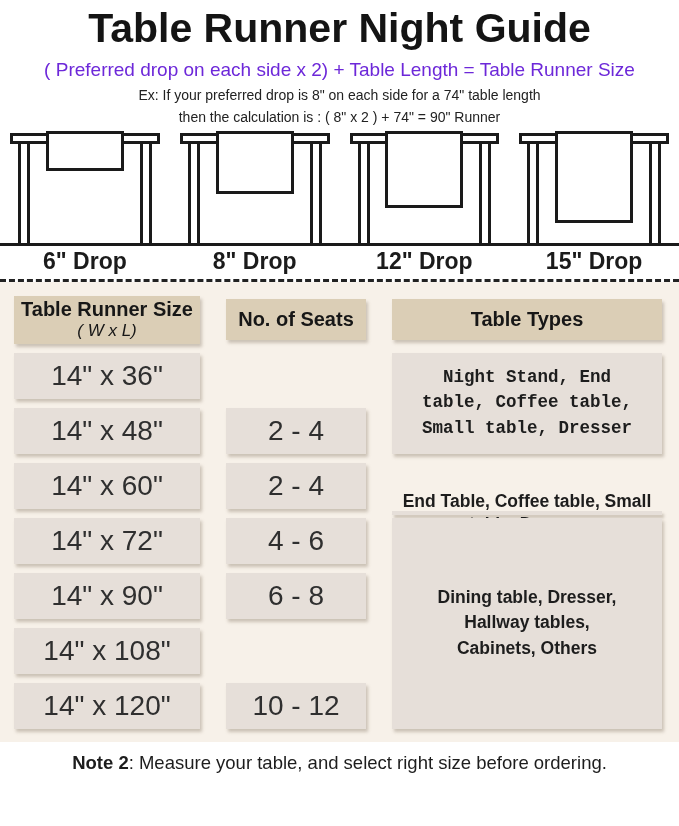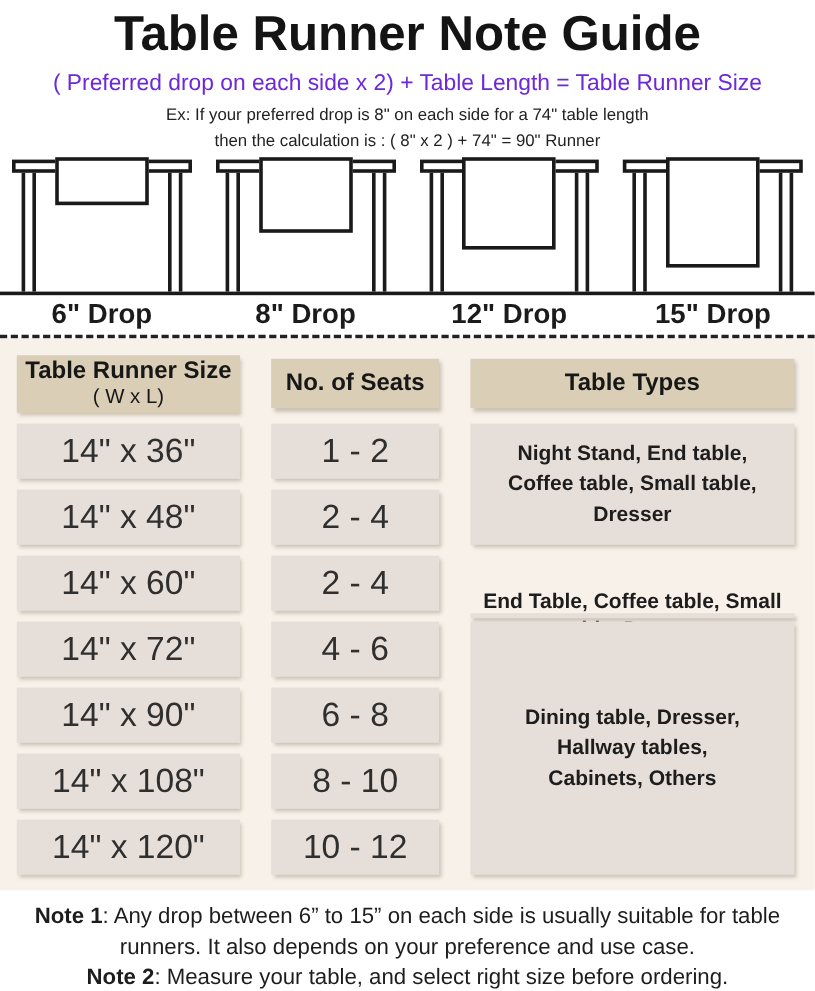--- a/index.html
+++ b/index.html
@@ -82,45 +82,45 @@
     display:flex;align-items:center;justify-content:center;
     box-shadow:2px 3px 3px rgba(150,138,120,0.45);
     text-align:center;
   }
   .head{background:var(--header-cell-bg);font-weight:700;color:#171717;}
   .c1{grid-column:1;} .c2{grid-column:2;} .c3{grid-column:3;}
   .r1{grid-row:1;} .r2{grid-row:2;} .r3{grid-row:3;} .r4{grid-row:4;}
   .r5{grid-row:5;} .r6{grid-row:6;} .r7{grid-row:7;} .r8{grid-row:8;}
   .col1-head{flex-direction:column;line-height:1.18;}
   .head-title{font-size:20px;font-weight:700;}
-  .head-sub{font-size:17px;font-weight:400;}
+  .head-sub{font-size:17px;font-weight:400;font-style:italic;}
   .head-small{align-self:center;height:41px;width:100%;font-size:20px;}
   .size-cell,.seats-cell{font-size:28px;font-weight:400;color:#2f2f2f;}
   .type-cell{
     font-size:17.5px;font-weight:700;line-height:1.45;color:#1d1d1d;
     padding:2px 16px;
   }
-  .types-a{grid-column:3;grid-row:2/4;}
+  .types-a{grid-column:3;grid-row:2/4;font-family:Liberation Mono, monospace;}
   .types-b{grid-column:3;grid-row:4/5;line-height:1.28;padding:2px 10px;margin-top:48px;}
   .types-c{grid-column:3;grid-row:5/9;padding:2px 44px;}
 
   
   .notes{
     background:var(--page-bg);
     padding:8px 6px 4px;
     text-align:center;font-size:18.5px;line-height:1.4;color:#1d1d1d;
   }
   .note b{font-weight:700;}
 </style>
 </head>
 <body>
 
 <div class="page">
 
-  <h1 class="title">Table Runner Note Guide</h1>
+  <h1 class="title">Table Runner Night Guide</h1>
   <p class="formula">( Preferred drop on each side x 2) + Table Length = Table Runner Size</p>
   <p class="example">Ex: If your preferred drop is 8" on each side for a 74" table length</p>
   <p class="example">then the calculation is : ( 8" x 2 ) + 74" = 90" Runner</p>
 
   <div class="figures">
     <div class="fig fig-6">
       <div class="runner"></div>
       <div class="tabletop"></div>
       <div class="leg leg-l"></div>
       <div class="leg leg-r"></div>
@@ -158,45 +158,42 @@
     <div class="grid">
 
       <div class="cell head col1-head c1 r1">
         <div class="head-title">Table Runner Size</div>
         <div class="head-sub">( W x L)</div>
       </div>
       <div class="cell head head-small c2 r1">No. of Seats</div>
       <div class="cell head head-small c3 r1">Table Types</div>
 
       <div class="cell size-cell c1 r2">14" x 36"</div>
-      <div class="cell seats-cell c2 r2">1 - 2</div>
 
       <div class="cell size-cell c1 r3">14" x 48"</div>
       <div class="cell seats-cell c2 r3">2 - 4</div>
 
       <div class="cell size-cell c1 r4">14" x 60"</div>
       <div class="cell seats-cell c2 r4">2 - 4</div>
 
       <div class="cell size-cell c1 r5">14" x 72"</div>
       <div class="cell seats-cell c2 r5">4 - 6</div>
 
       <div class="cell size-cell c1 r6">14" x 90"</div>
       <div class="cell seats-cell c2 r6">6 - 8</div>
 
       <div class="cell size-cell c1 r7">14" x 108"</div>
-      <div class="cell seats-cell c2 r7">8 - 10</div>
 
       <div class="cell size-cell c1 r8">14" x 120"</div>
       <div class="cell seats-cell c2 r8">10 - 12</div>
 
       <div class="cell type-cell types-a">Night Stand, End table, Coffee table, Small table, Dresser</div>
       <div class="cell type-cell types-b">End Table, Coffee table, Small table, Dresser</div>
       <div class="cell type-cell types-c">Dining table, Dresser, Hallway tables, Cabinets, Others</div>
 
     </div>
   </div>
 
   <div class="notes">
-    <p class="note"><b>Note 1</b><span>: Any drop between 6” to 15” on each side is usually suitable for table runners. It also depends on your preference and use case.</span></p>
     <p class="note"><b>Note 2</b><span>: Measure your table, and select right size before ordering.</span></p>
   </div>
 
 </div>
 
 </body></html>

